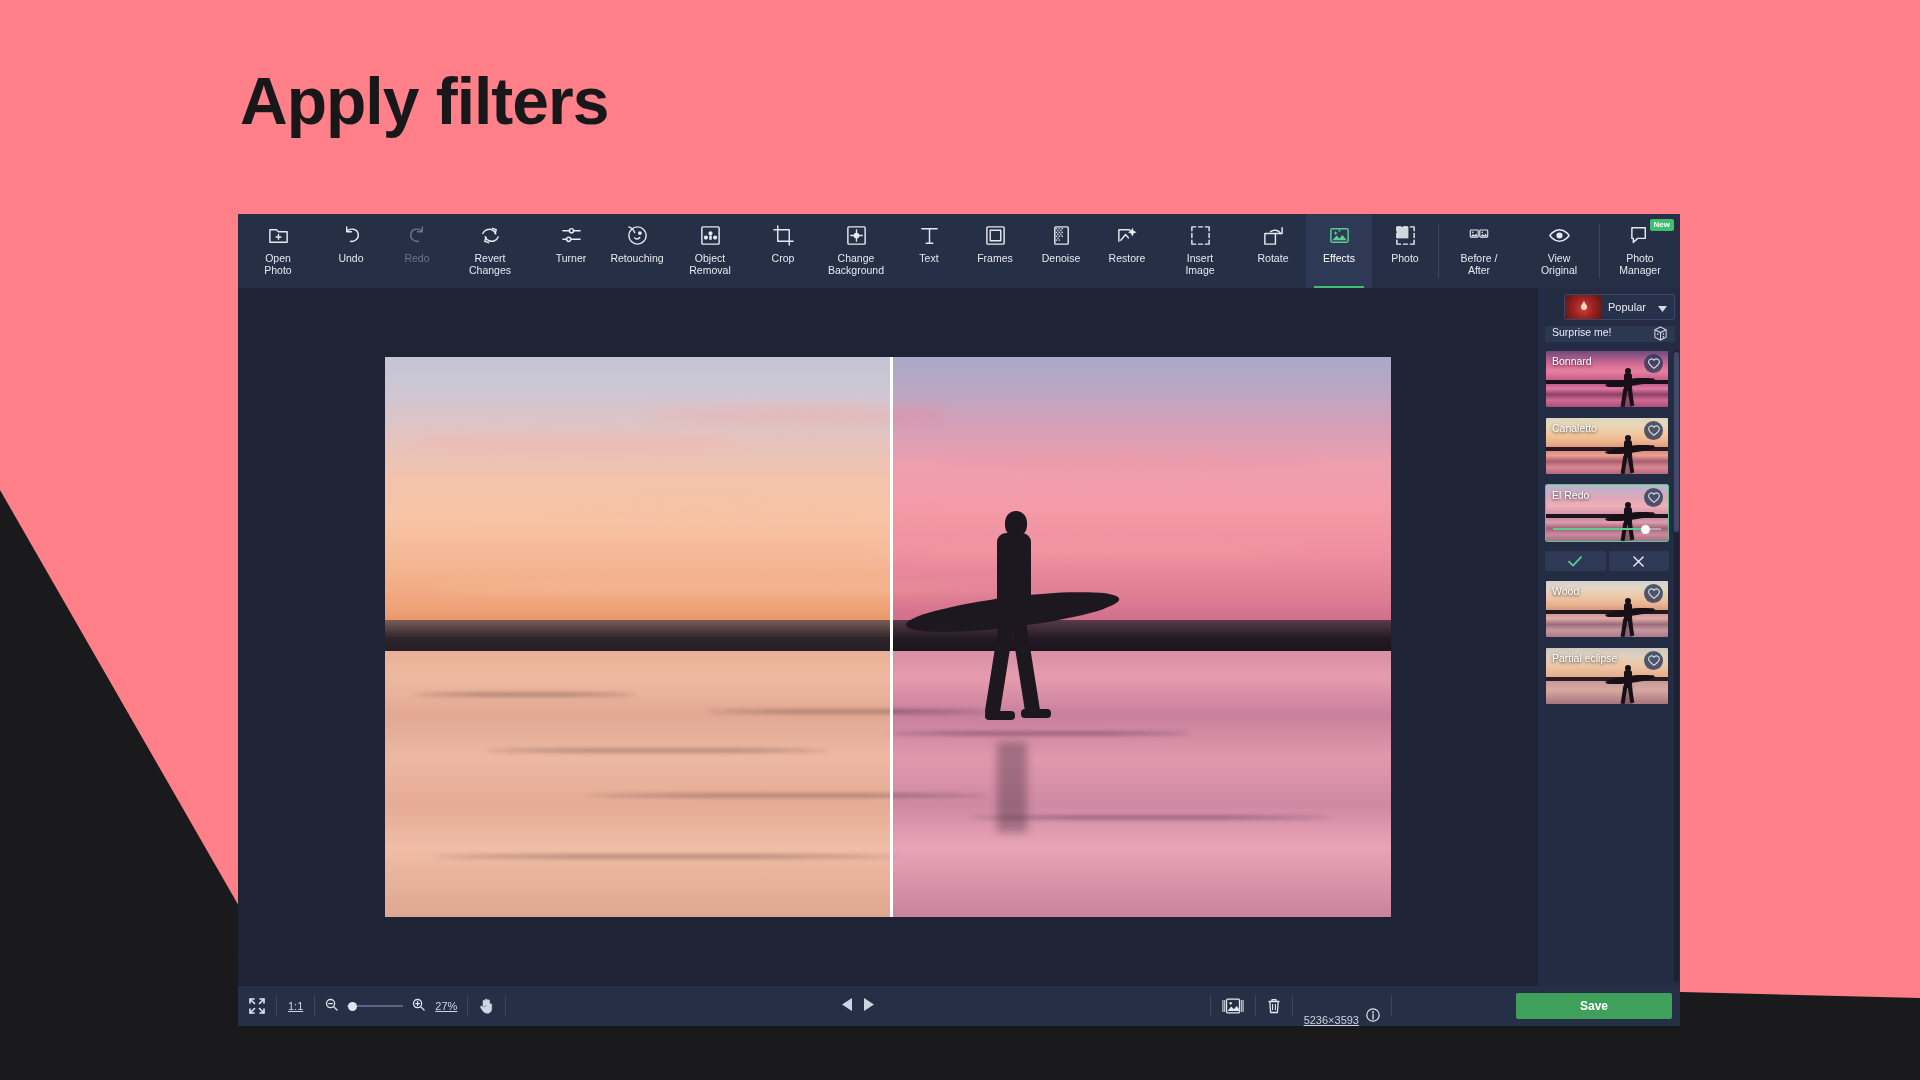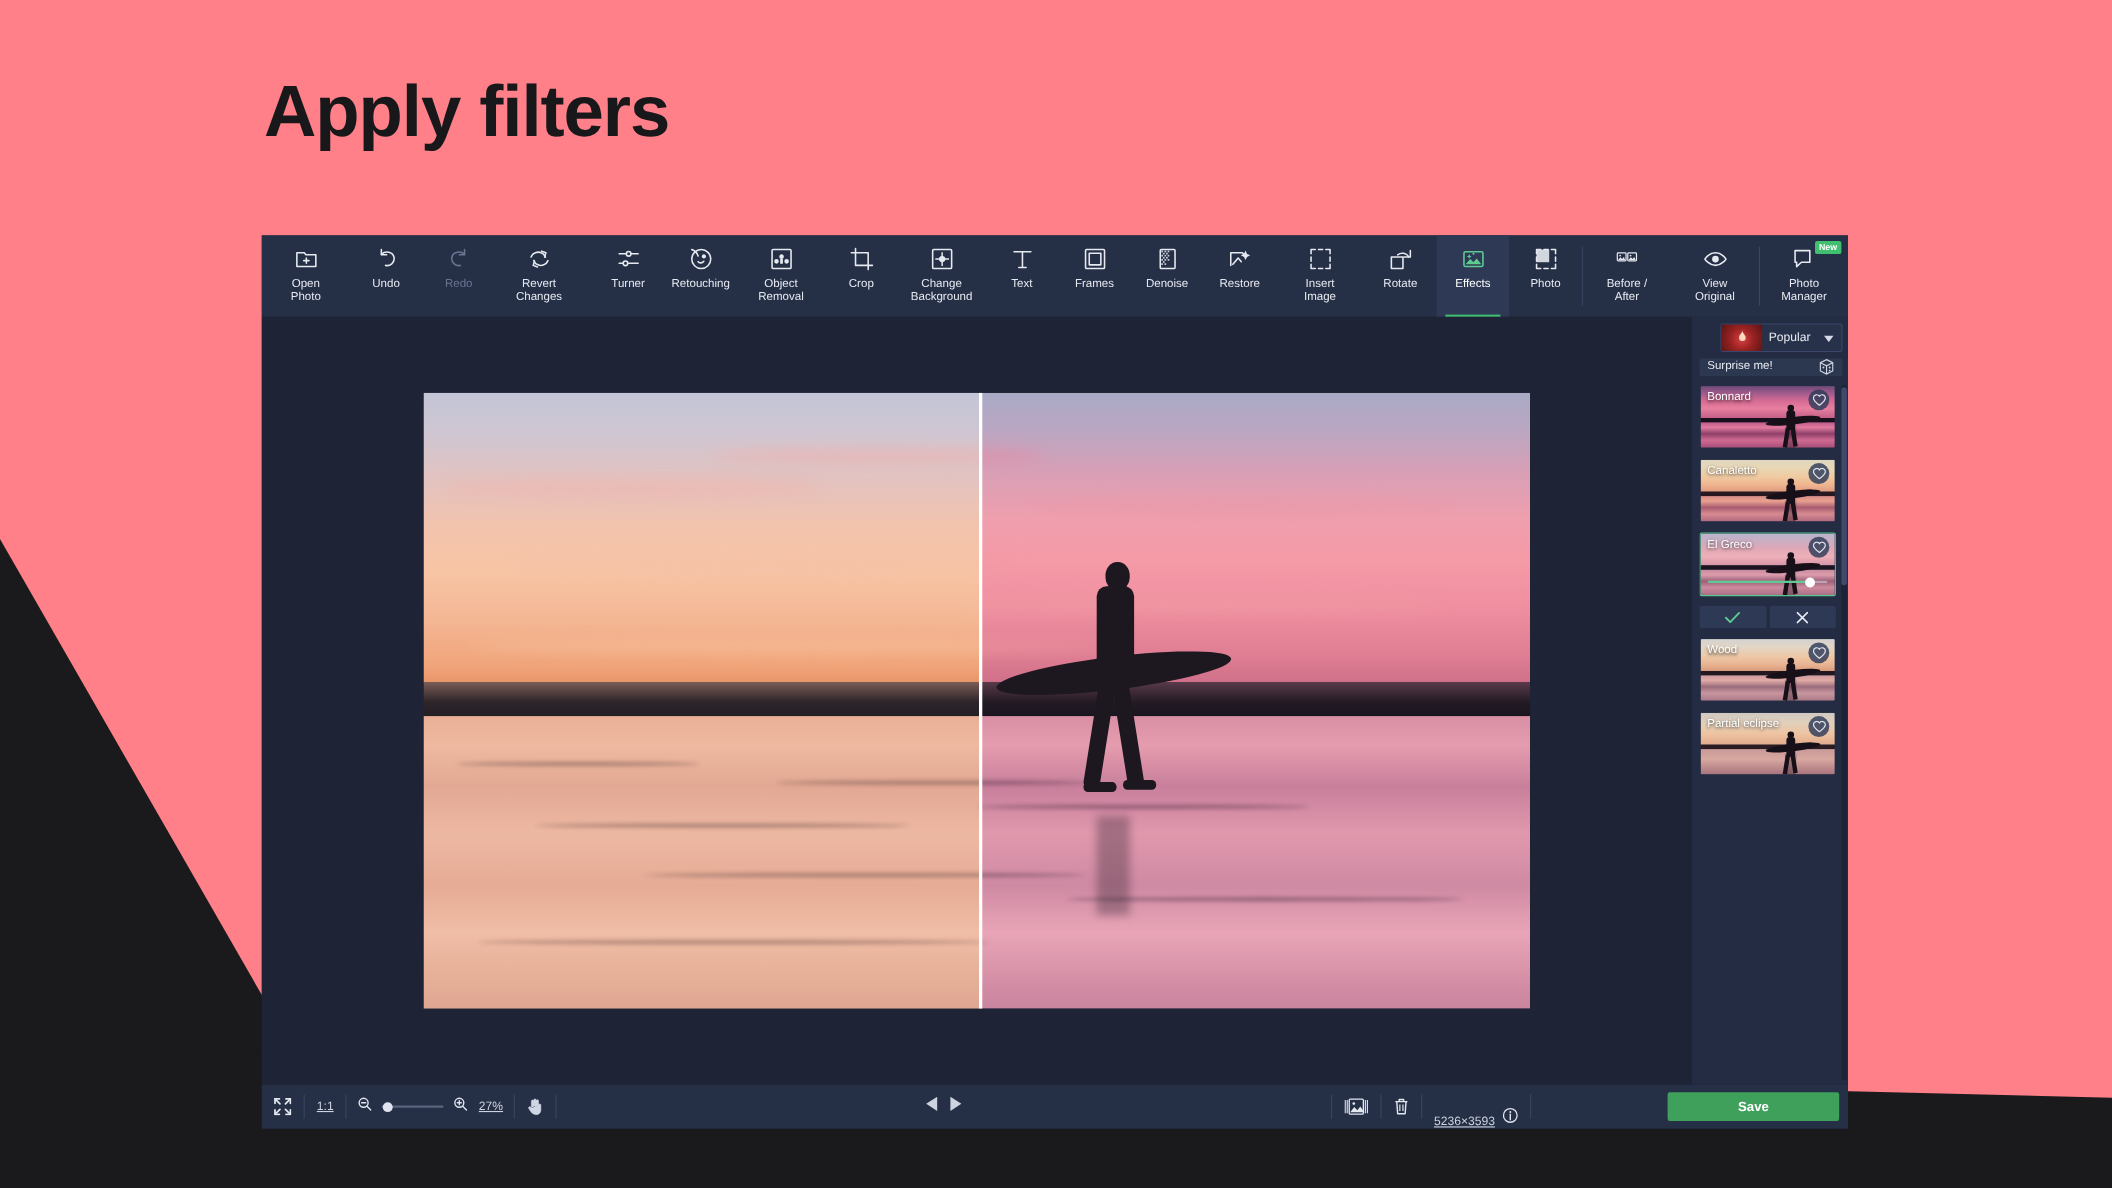--- a/index.html
+++ b/index.html
@@ -707,21 +707,21 @@
         <div class="t-water" style="background:linear-gradient(180deg,#c88c9e 0%,#dc9cac 20%,#9c6078 45%,#cc8a9c 70%,#a87088 100%)"></div>
         <div class="t-ref"></div>
         <div class="t-fig">
                   <div class="tb"></div>
                   <div class="th"></div>
                   <div class="tt"></div>
                   <div class="tl1"></div>
                   <div class="tl2"></div>
                 </div>
       </div>
-      <span class="fname">El Greco</span>
+      <span class="fname">El Redo</span>
       <span class="heart">
                 <svg width="12" height="11" viewBox="0 0 14 13">
                   <path d="M7 12.2C3 9.2.6 7 .6 4.4A3.5 3.5 0 017 2.6 3.5 3.5 0 0113.4 4.4c0 2.6-2.4 4.8-6.4 7.8z" fill="none" stroke="#dfe4ee" stroke-width="1.3"></path>
                 </svg>
               </span>
       <div class="slider-wrap">
           <div class="slider-track">
                   <div class="slider-fill"></div>
                   <div class="slider-knob"></div>
                 </div>

